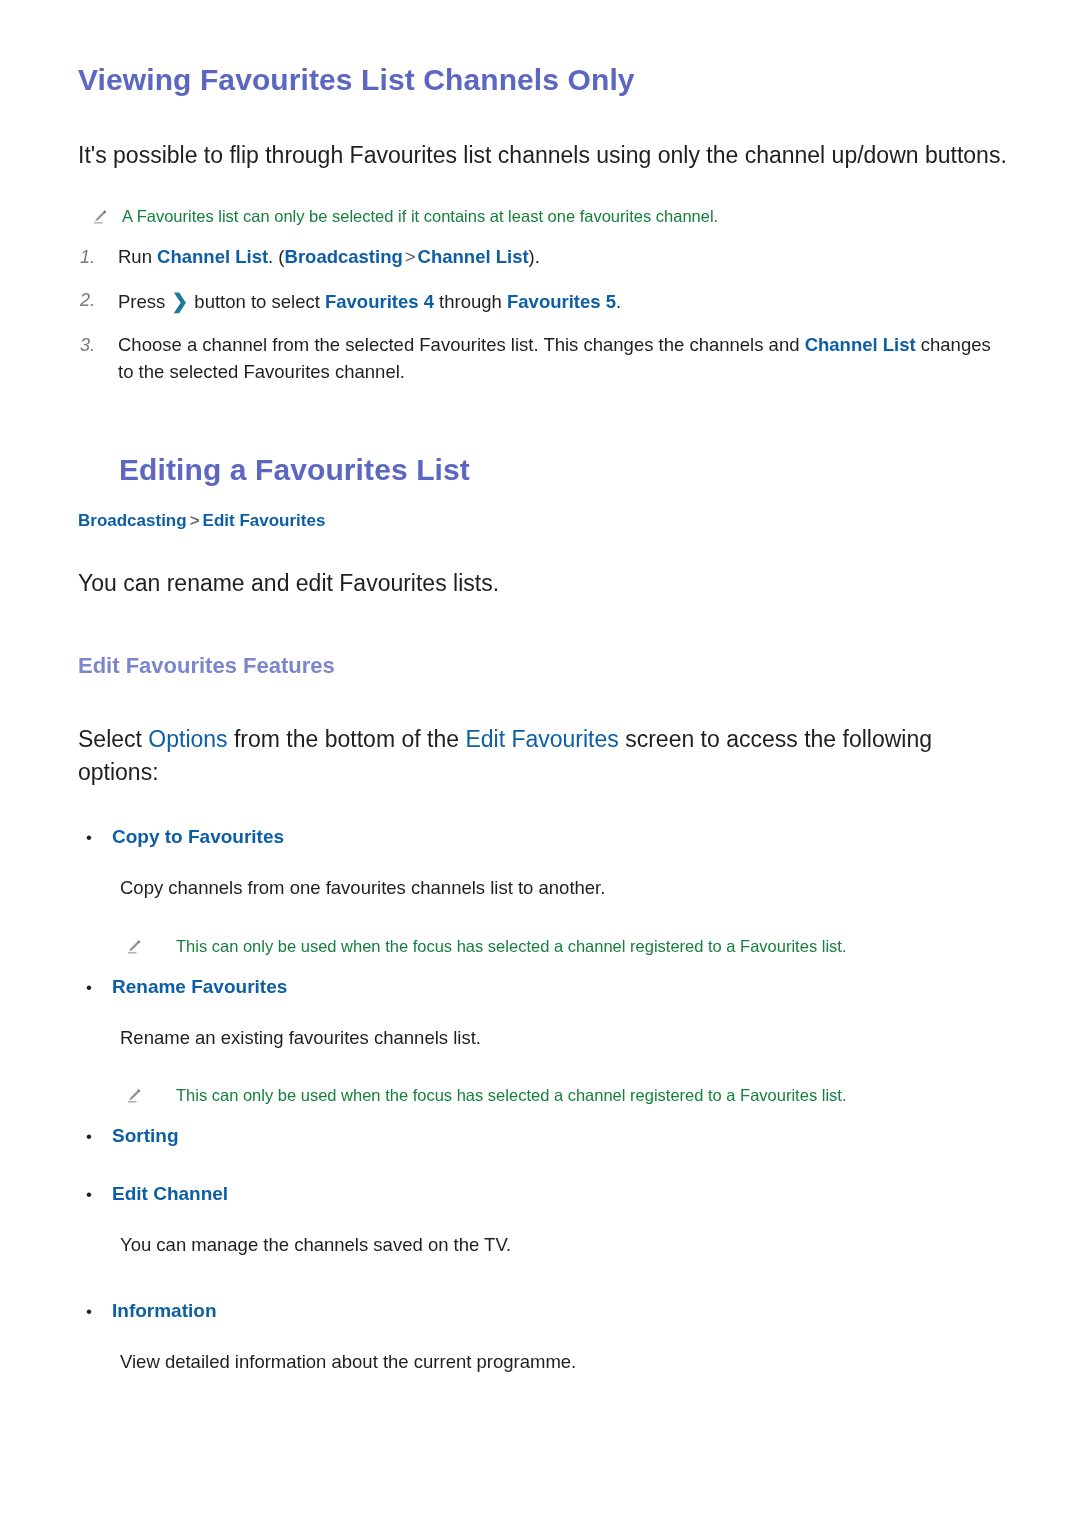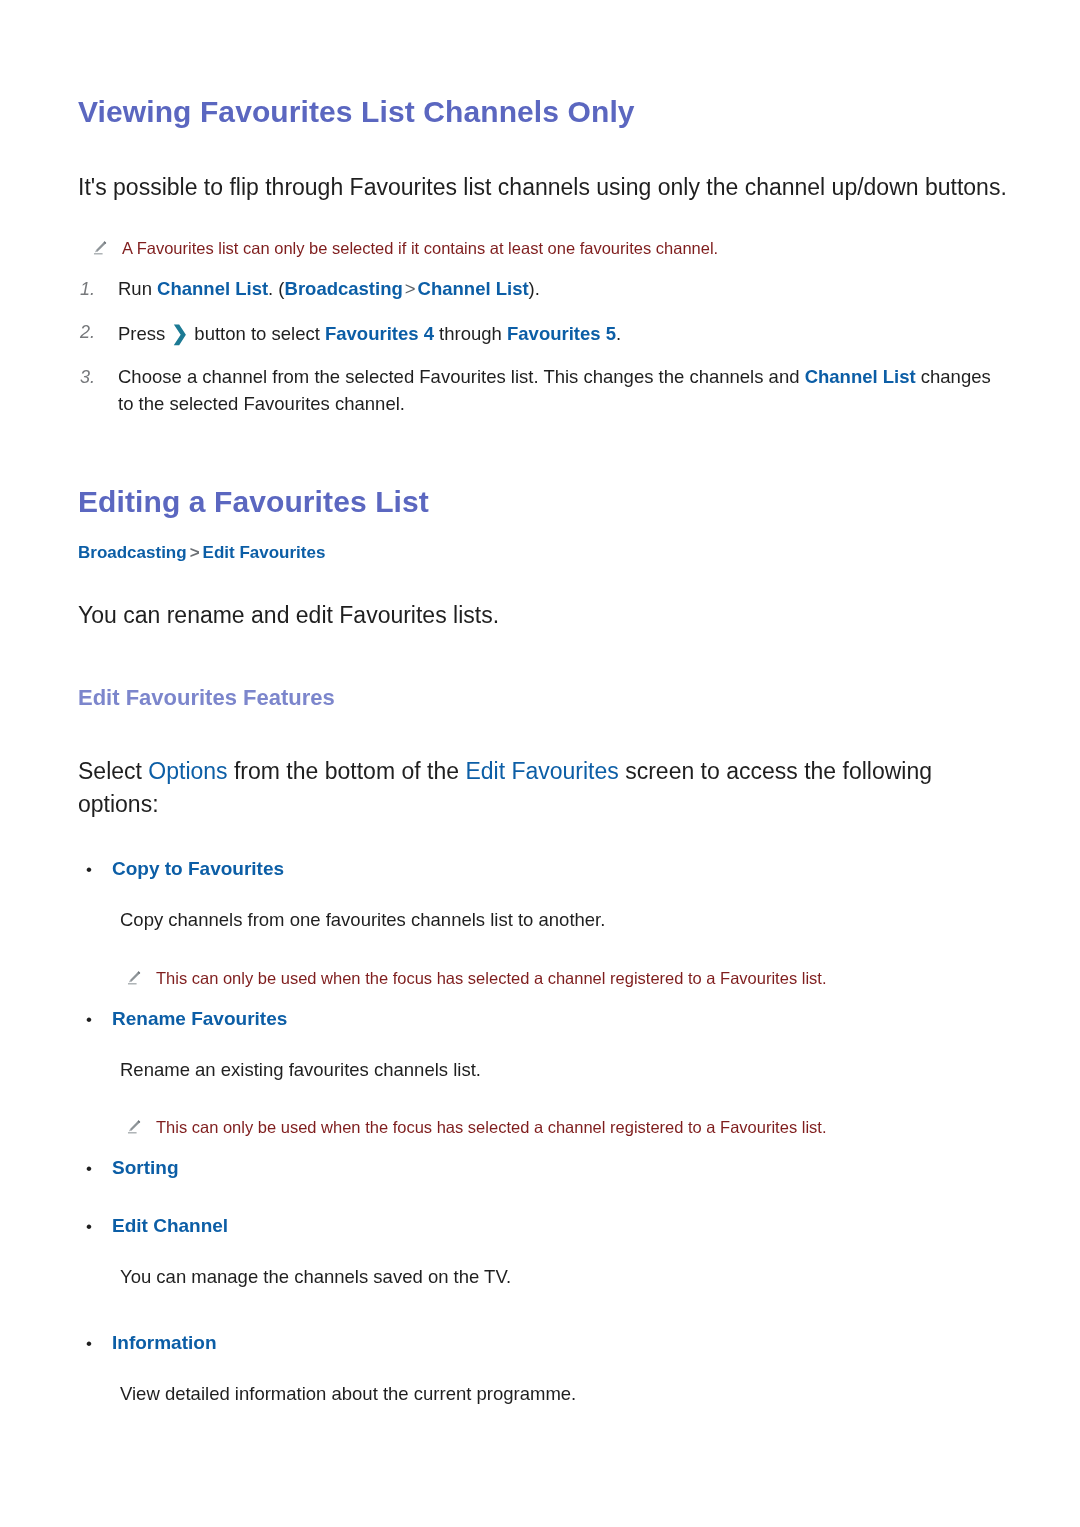--- a/index.html
+++ b/index.html
@@ -25,22 +25,22 @@
   
   .h1 {
     font-size: 30px;
     font-weight: bold;
     color: #5b67c0;
     letter-spacing: 0.1px;
     margin: 0;
     padding: 0 0 0 8px;
     line-height: 1.2;
   }
-  .h1.first { padding-top: 94px; }
-  .h1.second { padding-top: 66px; }
+  .h1.first { padding-top: 62px; }
+  .h1.second { padding-top: 66px; margin-left: 41px; }
 
   .h2 {
     font-size: 22px;
     font-weight: bold;
     color: #7c86cc;
     margin: 0;
     padding: 0 0 0 8px;
     line-height: 1.2;
   }
 
@@ -72,27 +72,27 @@
     color: #1c7a94;
     font-weight: bold;
     font-size: 20px;
     padding: 0 1px;
   }
   .gt { color: #5c6166; font-weight: normal; padding: 0 2px; }
 
   
   .note {
     display: flex;
-    align-items: flex-start;
+    align-items: flex-end;
     font-size: 16.5px;
-    color: #7f1d1d;
+    color: #15803d;
     line-height: 1.4;
     padding-left: 16px;
   }
-  .note.indented { padding-left: 50px; }
+  .note.indented { padding-left: 50px; gap: 20px; }
   .note .pencil {
     flex: 0 0 auto;
     width: 24px;
     height: 22px;
     margin-right: 12px;
     position: relative;
     top: 1px;
   }
   .note .note-text { flex: 1 1 auto; }
 

